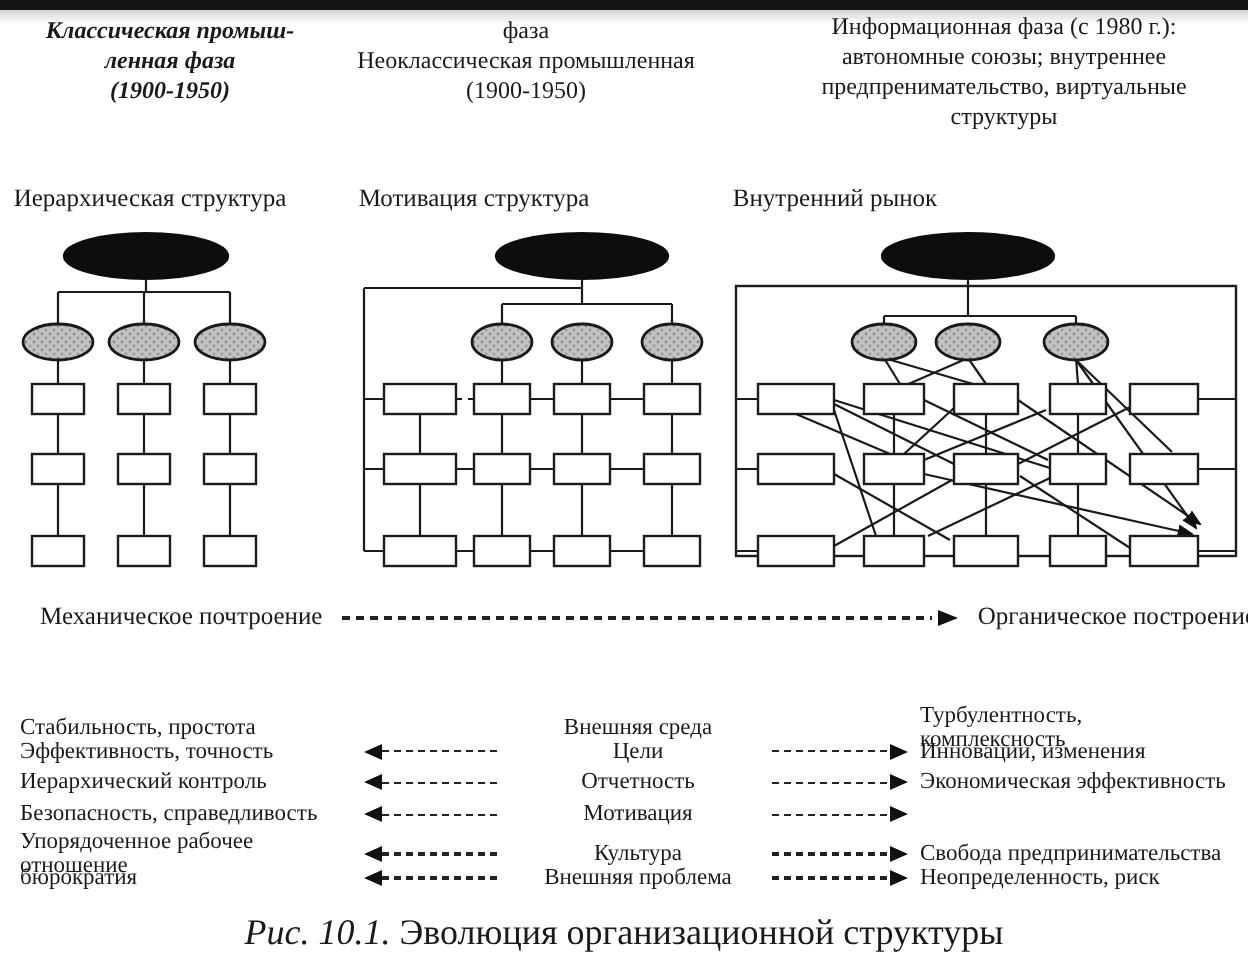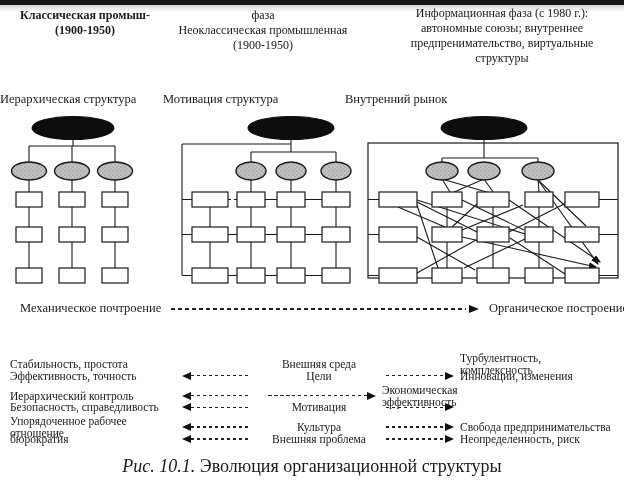--- a/index.html
+++ b/index.html
@@ -6,25 +6,25 @@
   body {
     width:624px; height:488px; position:relative; overflow:hidden;
     background:#ffffff; color:#1a1a1a;
     font-family:"Liberation Serif", serif;
   }
   .topbar { position:absolute; top:0; left:0; width:624px; height:5px; background:#141414; }
   .topbar-smudge { position:absolute; top:5px; left:0; width:624px; height:7px;
     background:linear-gradient(180deg, rgba(110,110,110,.30), rgba(255,255,255,0)); }
 
   .phase { position:absolute; text-align:center; font-size:12px; line-height:15px; }
-  .phase1 { top:8px;  left:4px;   width:162px; font-weight:bold; }
+  .phase1 { top:8px;  left:4px;   width:162px; font-weight:bold; font-style:italic; }
   .phase2 { top:8px;  left:168px; width:190px; }
   .phase3 { top:6px;  left:382px; width:240px; }
 
-  .struct-label { position:absolute; top:92px; text-align:left; font-size:12.5px; }
+  .struct-label { position:absolute; top:92px; text-align:center; font-size:12.5px; }
   .sl1 { left:0;     width:150px; }
   .sl2 { left:163px; width:148px; }
   .sl3 { left:345px; width:145px; }
 
   svg.diagrams { position:absolute; top:106px; left:0; }
 
   .axis-row { position:absolute; top:301px; left:20px; width:608px;
     display:flex; align-items:center; font-size:12.5px; white-space:nowrap; }
   .axis-line { flex:1; height:1.6px; margin:1px 3px 0 10px;
     background:repeating-linear-gradient(90deg,#222 0 4px, rgba(0,0,0,0) 4px 7px); }
@@ -50,20 +50,21 @@
   .caption .fig { font-style:italic; }
 </style>
 </head>
 <body>
 
 <div class="topbar"></div>
 <div class="topbar-smudge"></div>
 
 <div class="phase phase1">
   <div>Классическая промыш-</div>
+  <div>ленная фаза</div>
   <div>(1900-1950)</div>
 </div>
 <div class="phase phase2">
   <div>фаза</div>
   <div>Неоклассическая промышленная</div>
   <div>(1900-1950)</div>
 </div>
 <div class="phase phase3">
   <div>Информационная фаза (с 1980 г.):</div>
   <div>автономные союзы; внутреннее</div>
@@ -233,20 +234,21 @@
       </span>
     <span class="comp-right">Инновации, изменения</span>
   </div>
 
   <div class="comp-row">
     <span class="comp-left">Иерархический контроль</span>
     <span class="arrow-left">
         <span class="tri-l"></span>
         <span class="dash-line"></span>
       </span>
+    <span class="comp-center">Отчетность</span>
     <span class="arrow-right">
         <span class="dash-line"></span>
         <span class="tri-r"></span>
       </span>
     <span class="comp-right">Экономическая эффективность</span>
   </div>
 
   <div class="comp-row">
     <span class="comp-left">Безопасность, справедливость</span>
     <span class="arrow-left">

